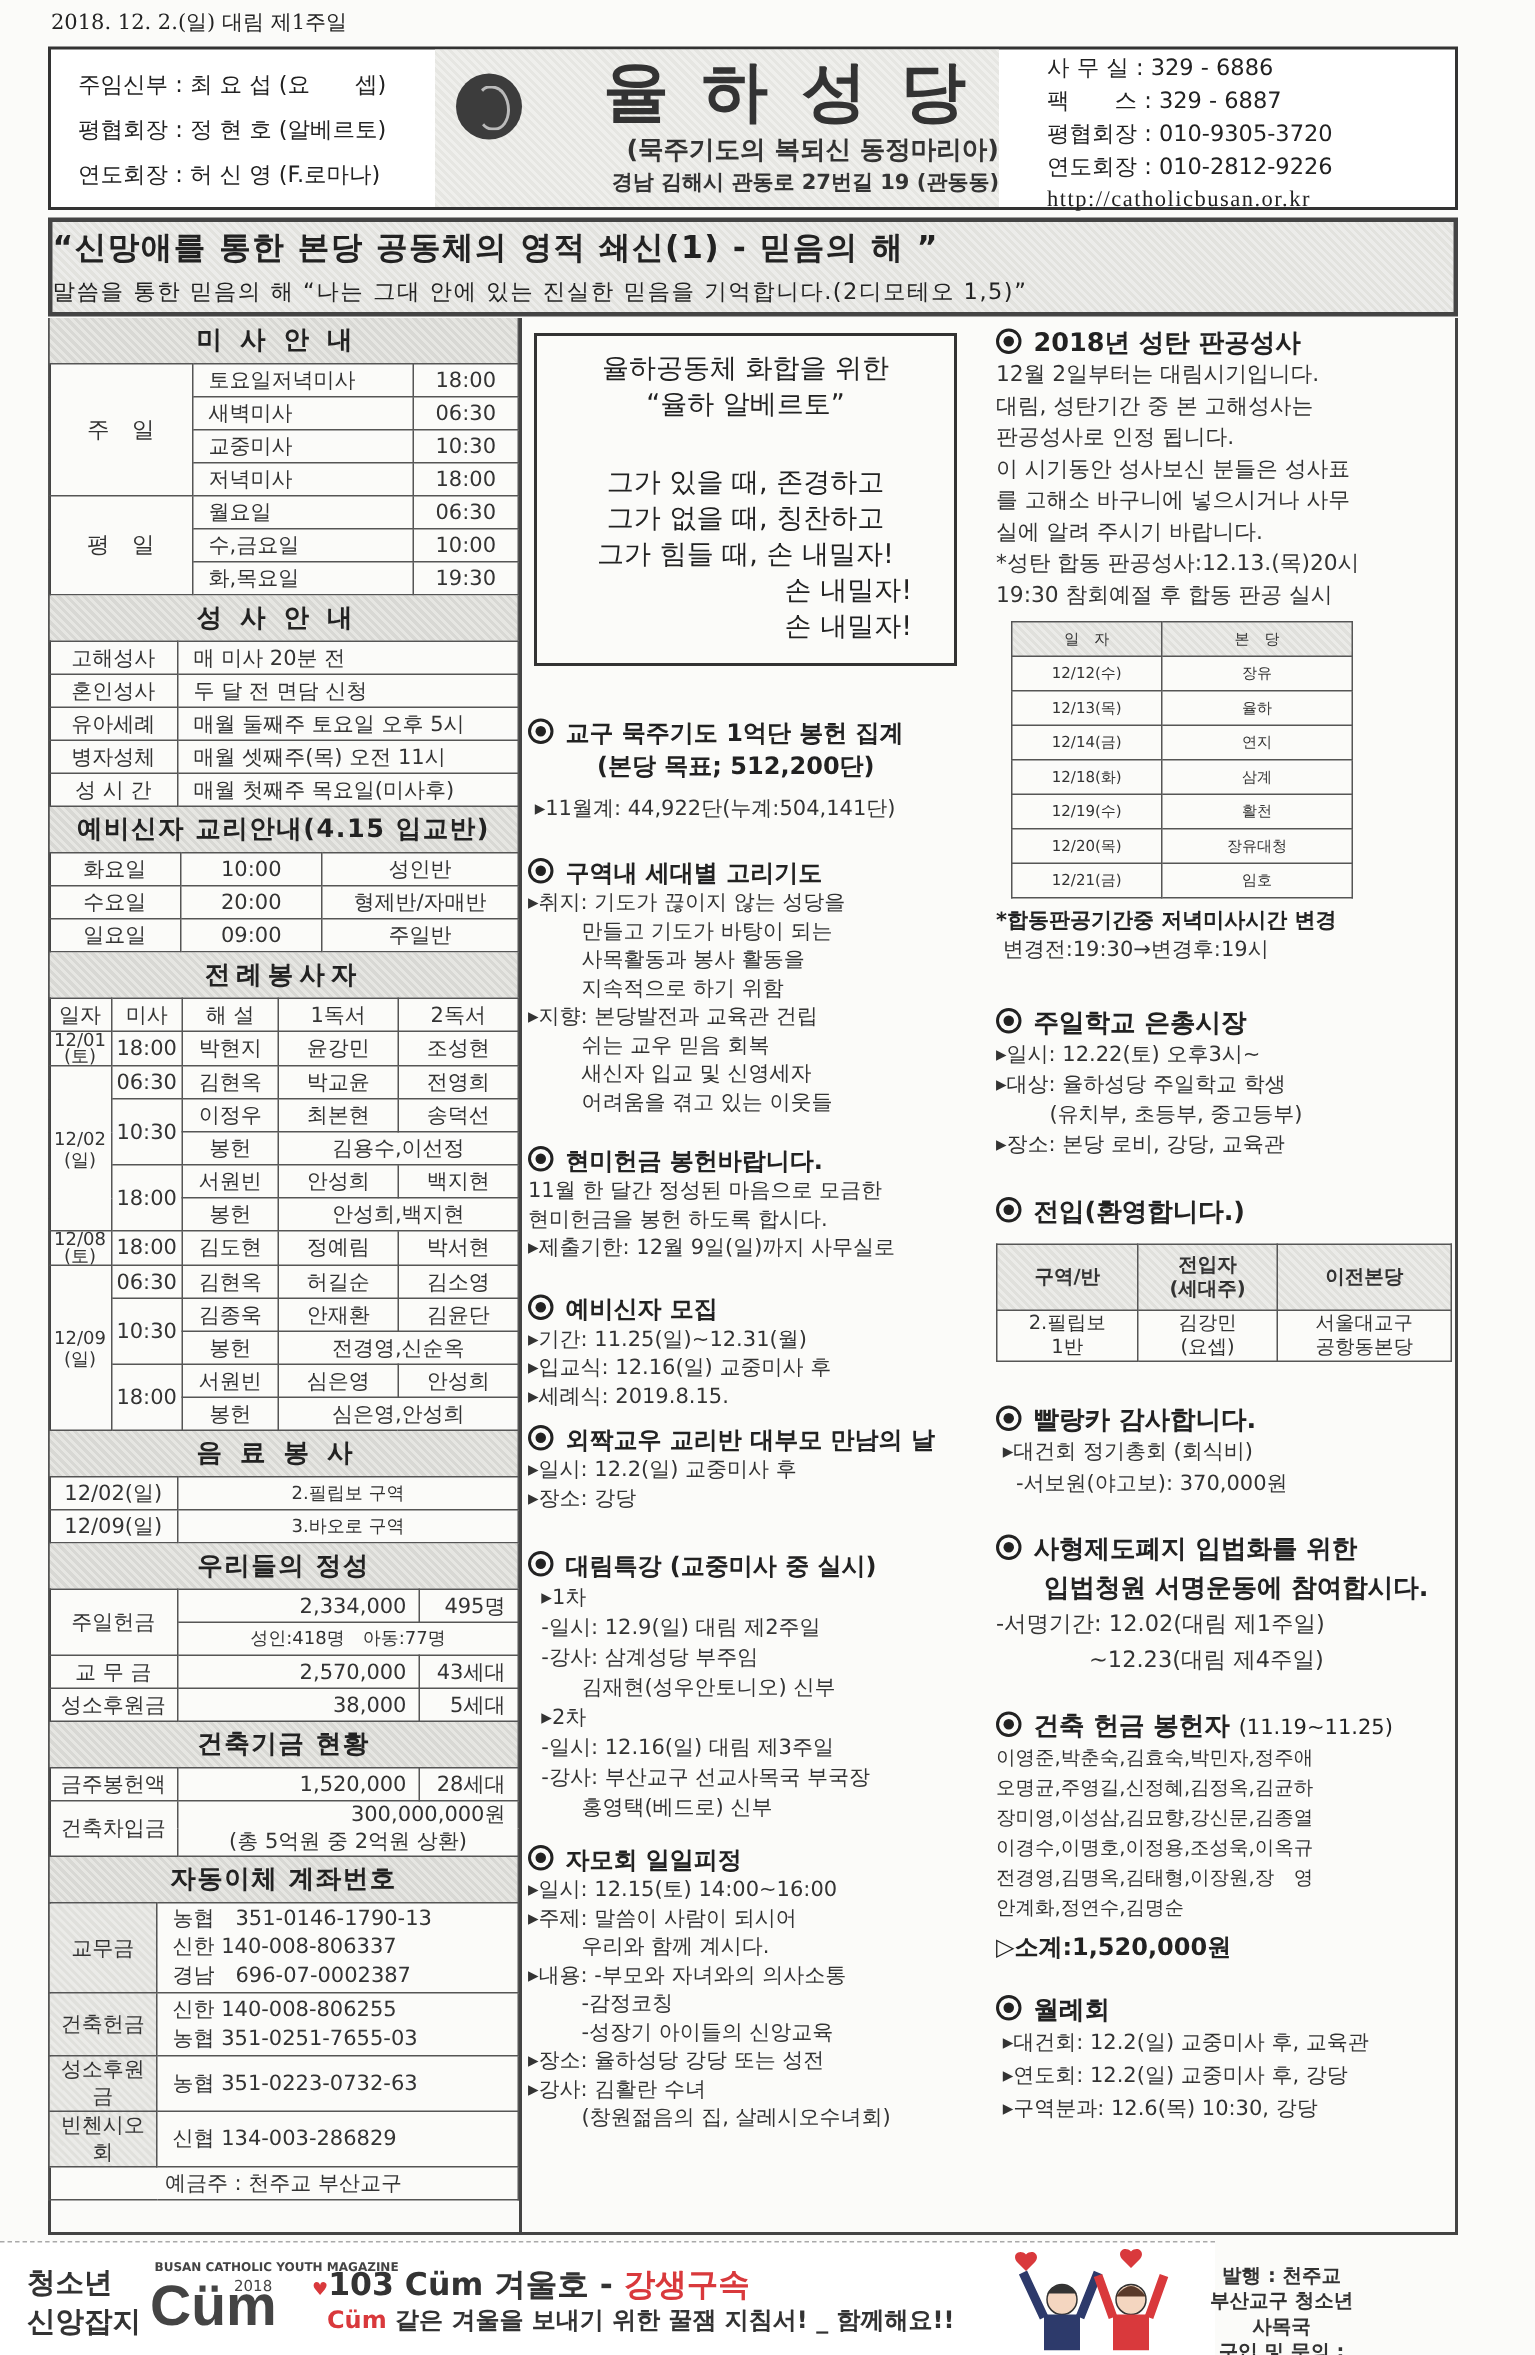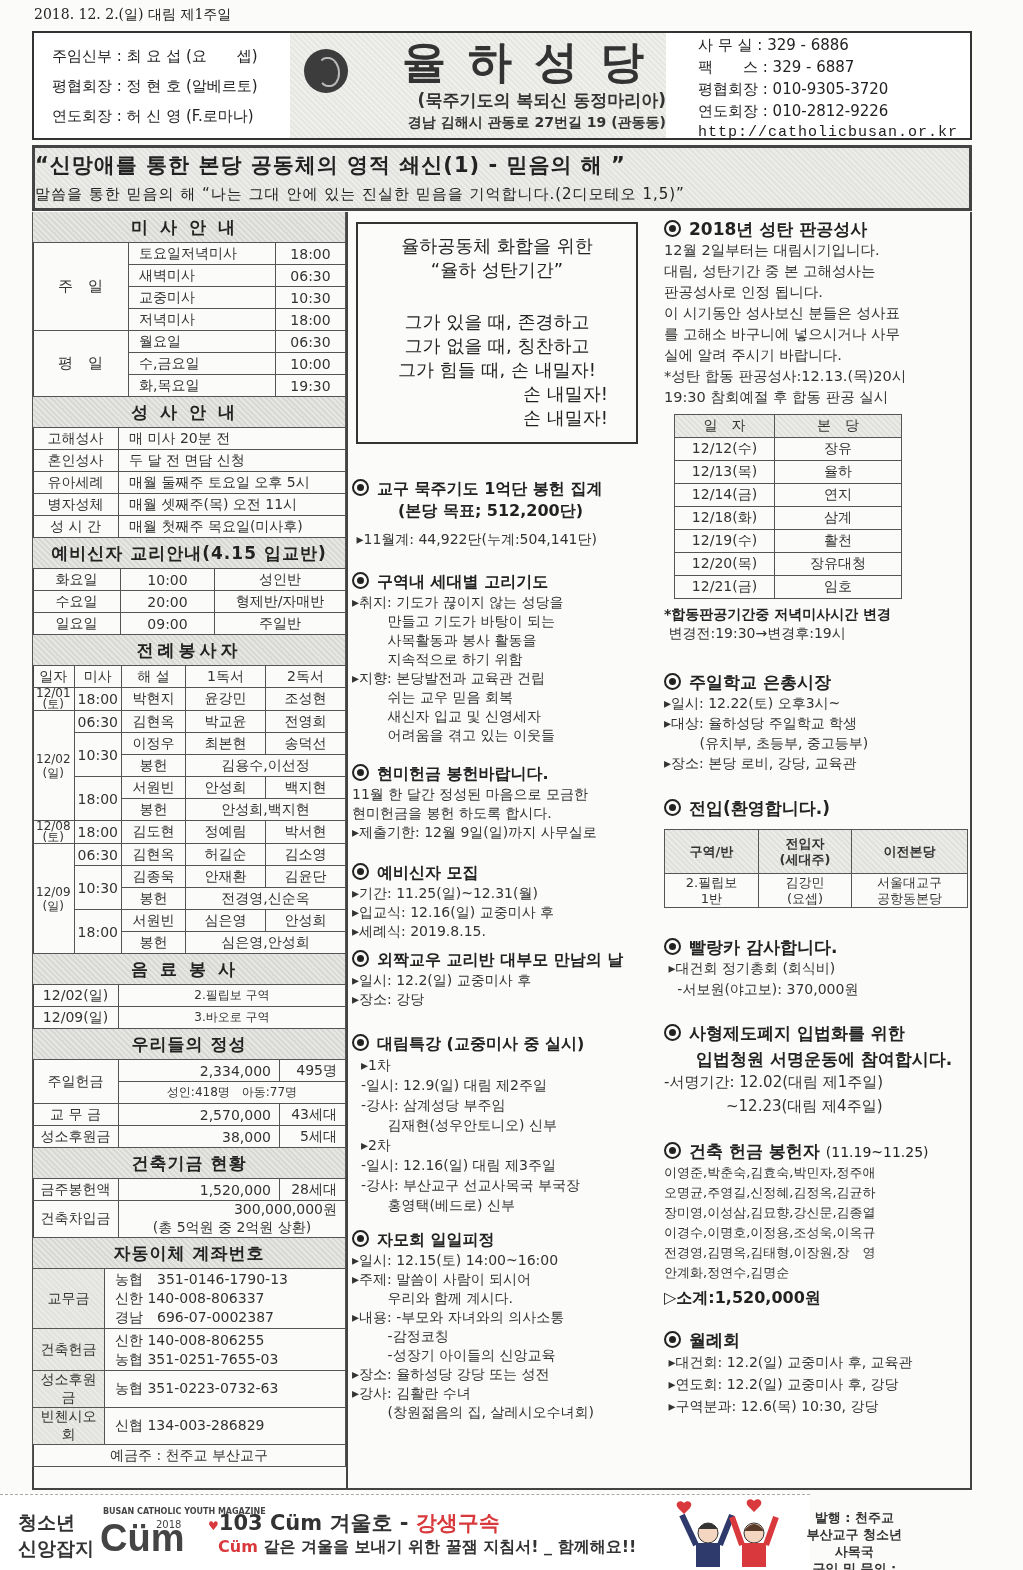--- a/index.html
+++ b/index.html
@@ -8,21 +8,21 @@
   .date-line { left: 34px; top: 6px; font-family: "DejaVu Serif", serif; font-size: 14px; color: #222; }
   .masthead { left: 32px; top: 31px; width: 940px; height: 109px; border: 2px solid #333; display: flex; background: #fff; }
   .mh-left { width: 256px; padding: 8px 0 0 18px; font-size: 15px; line-height: 30px; color: #222; }
   .mh-center { width: 376px; background: repeating-linear-gradient(45deg, #e6e6e2 0 2px, #efefec 2px 4px); position: relative; text-align: right; }
   .mh-logo { position: absolute; left: 14px; top: 16px; width: 44px; height: 44px; border-radius: 50%; background: #3c3c3c; }
   .mh-logo::after { content: ""; position: absolute; left: 14px; top: 8px; width: 18px; height: 26px; border: 2px solid #bbb; border-radius: 40% 60% 50% 50%; border-left-color: transparent; }
   .mh-title { font-size: 44px; font-weight: bold; letter-spacing: 22px; padding-left: 56px; margin-top: 2px; color: #333; line-height: 54px; }
   .mh-sub { font-size: 17px; font-weight: bold; color: #333; line-height: 22px; padding-left: 40px; }
   .mh-addr { font-size: 14px; font-weight: bold; color: #333; line-height: 22px; padding-left: 30px; }
   .mh-right { flex: 1; padding: 1px 0 0 32px; font-size: 15px; line-height: 22px; color: #222; }
-  .mh-right .url { font-family: Liberation Mono, monospace; letter-spacing: 1px; }
+  .mh-right .url { font-family: Liberation Serif, serif; letter-spacing: 1px; }
   .banner { left: 32px; top: 145px; width: 940px; height: 66px; border: 3px solid #444; background: repeating-linear-gradient(45deg, #e2e2de 0 2px, #ececea 2px 4px); text-align: left; }
   .banner-title { font-size: 21px; font-weight: bold; color: #222; line-height: 34px; letter-spacing: 1px; }
   .banner-sub { font-size: 15px; color: #222; line-height: 24px; letter-spacing: 1px; }
   .frame { left: 32px; top: 212px; width: 940px; height: 1278px; border: 2px solid #444; border-top: none; }
   .col-left { left: 32px; top: 212px; width: 314px; }
   .col-div { left: 346px; top: 212px; width: 2px; height: 1278px; background: #444; }
   table { border-collapse: collapse; width: 100%; }
   td, th { border: 1px solid #555; font-weight: normal; font-size: 14px; text-align: center; padding: 0 3px; height: 22px; color: #333; }
   .sec-head { background: repeating-linear-gradient(45deg, #d8d8d4 0 2px, #e6e6e2 2px 4px); font-size: 17px; font-weight: bold; letter-spacing: 12px; text-align: center; height: 30px; line-height: 30px; border-left: 1px solid #555; border-right: 1px solid #555; color: #222; }
   .sec-head.tight { letter-spacing: 1px; }
@@ -35,21 +35,21 @@
   .slogan { border: 2px solid #333; width: 282px; margin-left: 4px; padding: 10px 0 12px; text-align: center; font-size: 18px; line-height: 24px; color: #222; }
   .slogan .spacer { height: 28px; }
   .slogan .ra { text-align: right; padding-right: 28px; }
   .notice { margin-top: 16px; }
   .n-title { font-size: 16px; font-weight: bold; color: #222; line-height: 22px; white-space: nowrap; }
   .n-title .bullet { display: inline-block; width: 17px; height: 17px; border: 2px solid #222; border-radius: 50%; position: relative; vertical-align: -2px; margin-right: 8px; }
   .n-title .bullet::after { content: ""; position: absolute; left: 3px; top: 3px; width: 7px; height: 7px; border-radius: 50%; background: #222; }
   .n-body { font-size: 14px; line-height: 19px; color: #333; white-space: pre; }
   .col-right { left: 664px; top: 218px; width: 304px; }
   .judge-table { width: 228px; margin: 6px 0 0 10px; }
-  .judge-table td { height: 23px; font-size: 14px; }
+  .judge-table td { height: 23px; font-size: 10px; }
   .transfer td { font-size: 13px; height: 34px; line-height: 16px; }
   .footer { left: 0; top: 1494px; width: 810px; height: 76px; border-top: 1px dashed #aaa; background: #fff; }
   .ft-label { left: 18px; top: 14px; font-size: 19px; font-weight: bold; line-height: 26px; color: #333; }
   .ft-brand-top { left: 103px; top: 12px; font-size: 8px; color: #444; font-weight: bold; }
   .ft-brand { left: 100px; top: 22px; font-size: 38px; font-weight: bold; color: #444; font-family: "Liberation Sans", sans-serif; }
   .ft-year { left: 156px; top: 24px; font-size: 10px; color: #444; }
   .ft-headline { left: 208px; top: 14px; font-size: 21px; font-weight: bold; color: #333; }
   .ft-headline .red { color: #d9393c; }
   .ft-sub { left: 218px; top: 42px; font-size: 16px; font-weight: bold; color: #333; }
   .ft-sub .red { color: #d9393c; }
@@ -348,21 +348,21 @@
     <tr>
           <td colspan="2">예금주 : 천주교 부산교구</td>
         </tr>
   </tbody>
     </table>
 </div>
 
 <div class="abs col-mid">
   <div class="slogan">
     <div>율하공동체 화합을 위한</div>
-    <div>“율하 성탄기간”</div>
+    <div>“율하 알베르토”</div>
     <div class="spacer"></div>
     <div>그가 있을 때, 존경하고</div>
     <div>그가 없을 때, 칭찬하고</div>
     <div>그가 힘들 때, 손 내밀자!</div>
     <div class="ra">손 내밀자!</div>
     <div class="ra">손 내밀자!</div>
   </div>
 
   <div class="notice" style="margin-top:34px">
     <div class="n-title"><span class="bullet"></span><span>교구 묵주기도 1억단 봉헌 집계</span></div>

